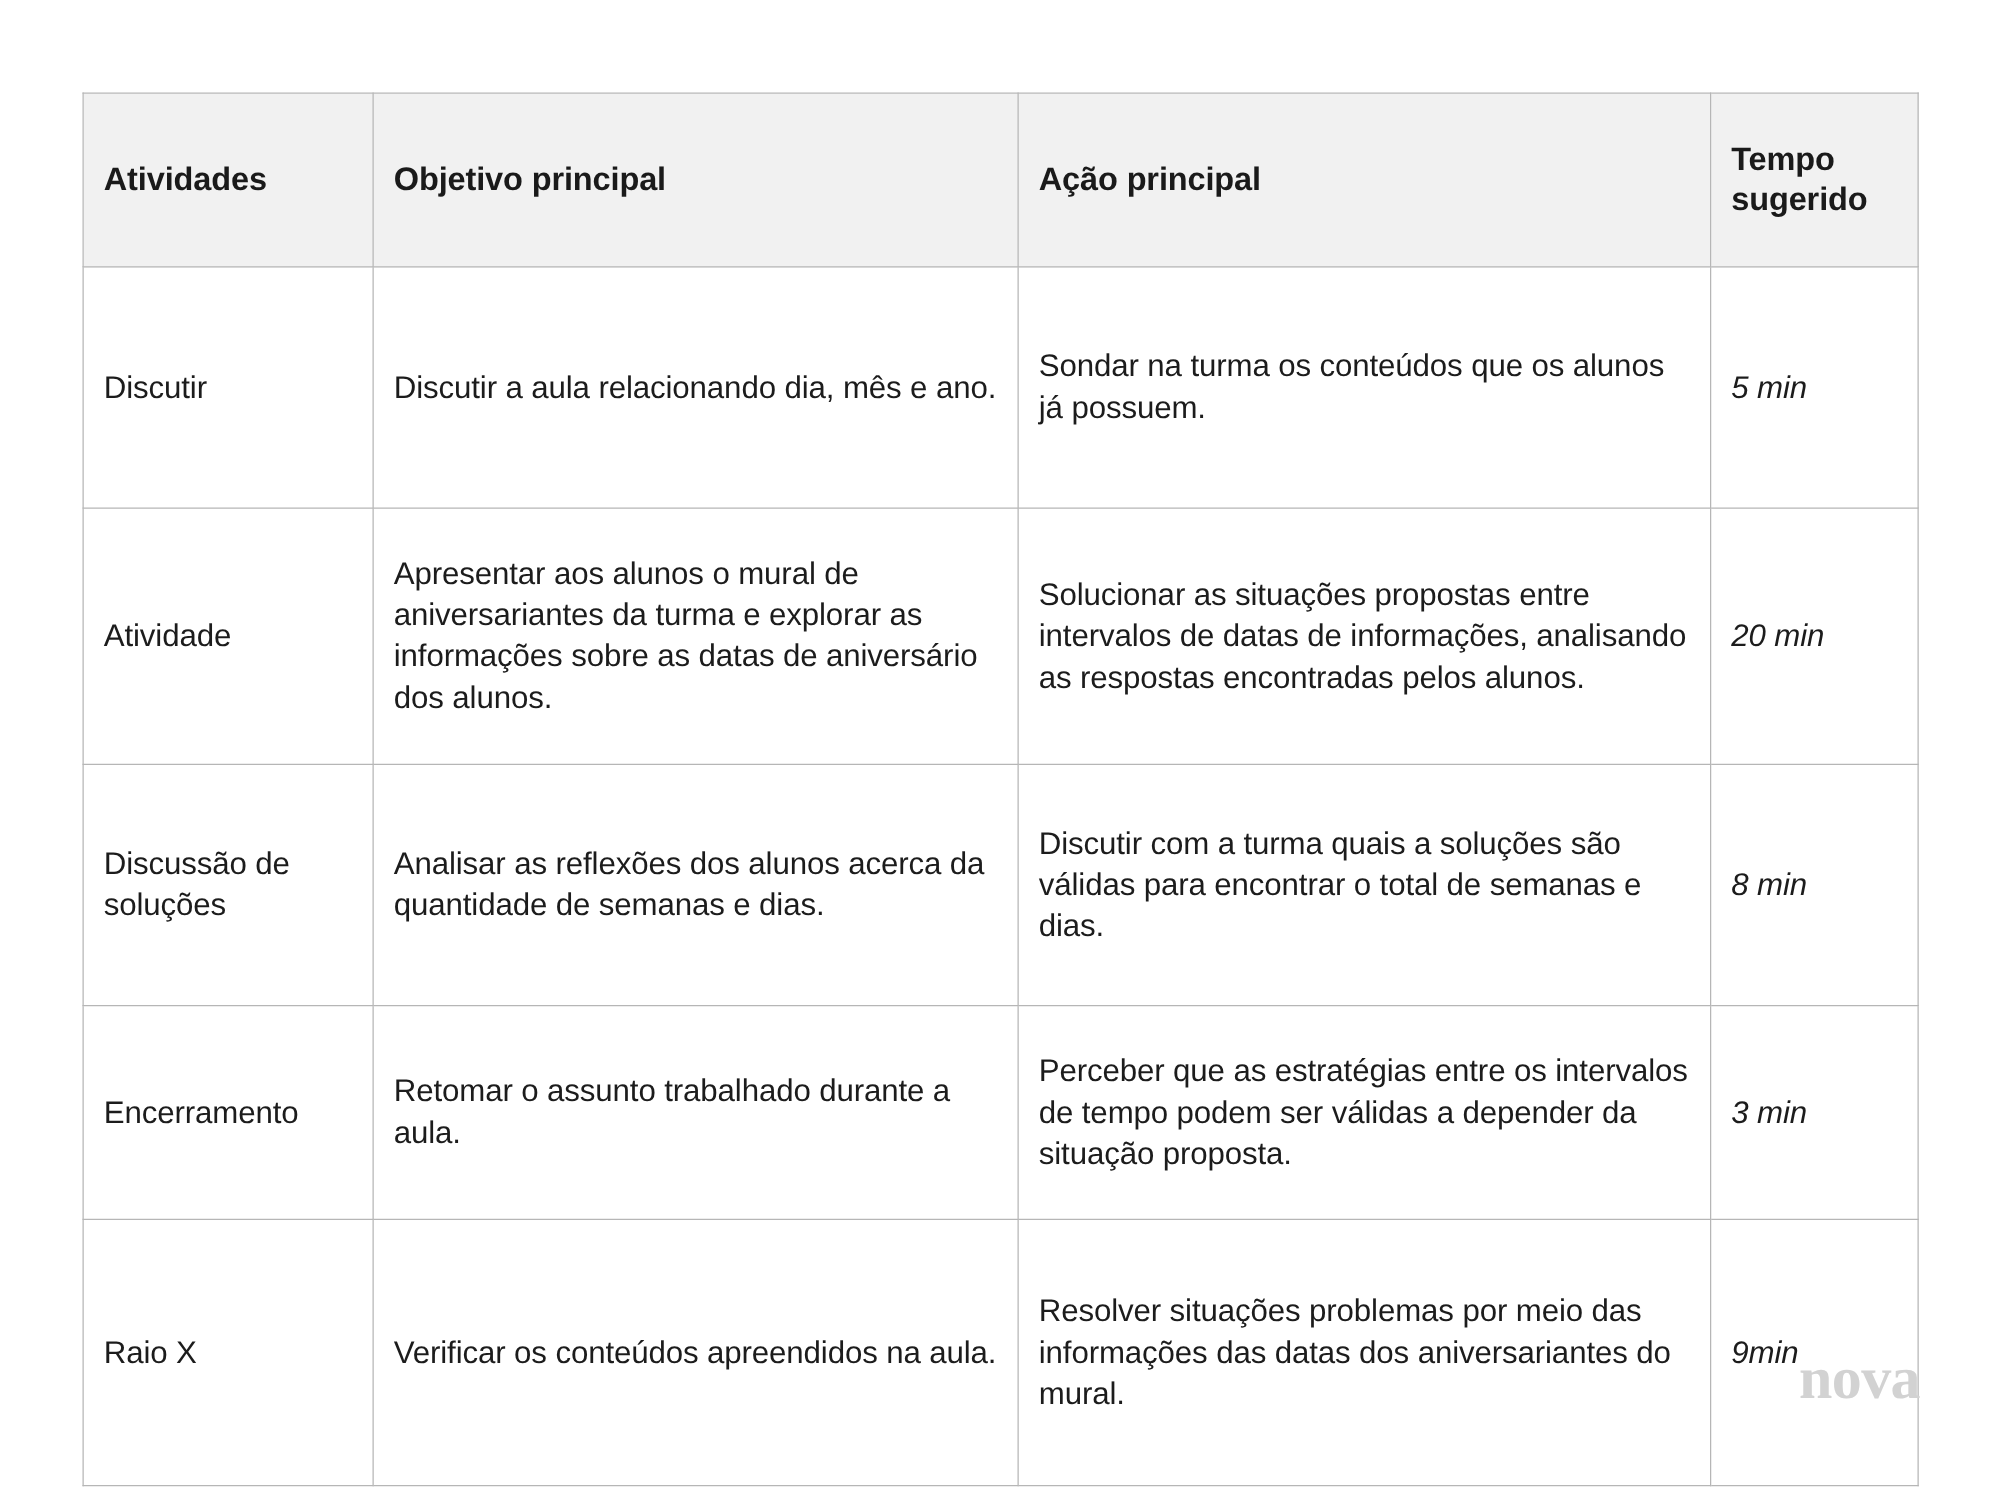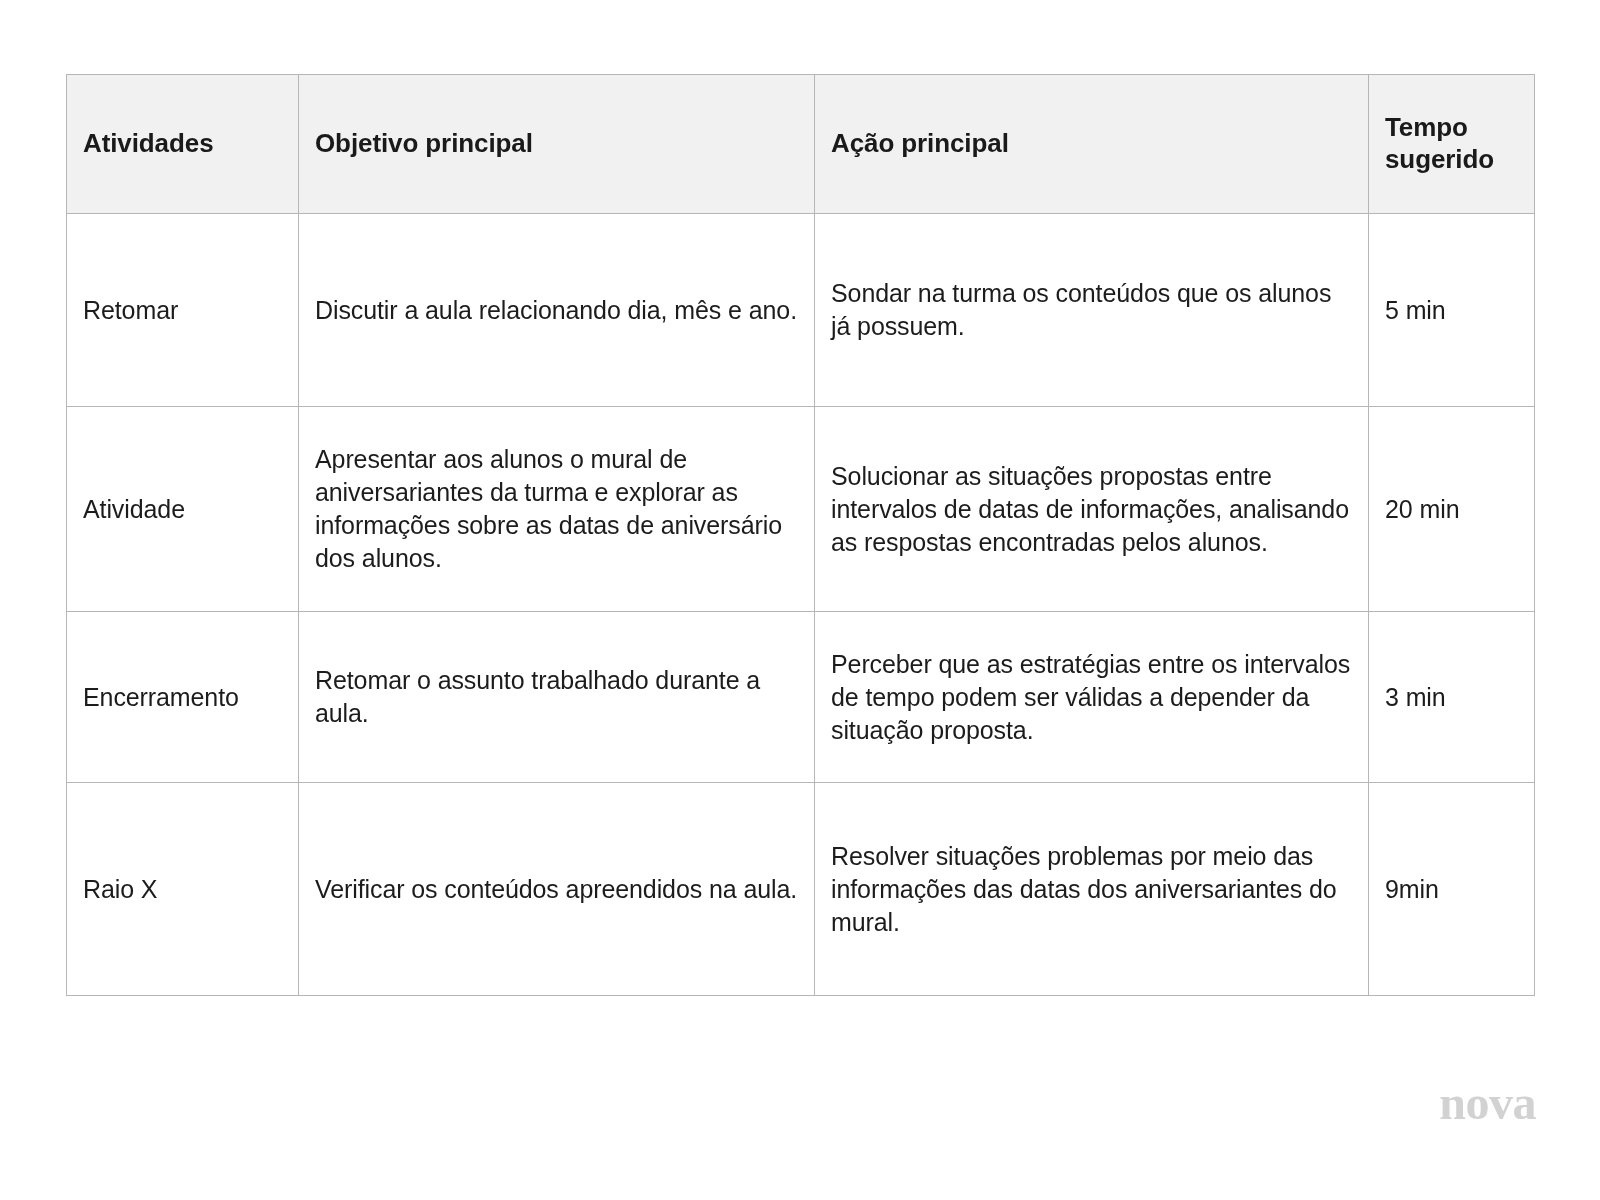--- a/index.html
+++ b/index.html
@@ -75,21 +75,21 @@
 
   table.plan-table tbody tr.r-retomada     td { height: 172px; }
   table.plan-table tbody tr.r-atividade    td { height: 184px; }
   table.plan-table tbody tr.r-discussao    td { height: 172px; }
   table.plan-table tbody tr.r-encerramento td { height: 150px; }
   table.plan-table tbody tr.r-raiox        td { height: 192px; }
 
   td.cell-atividade { padding-left: 18px; }
   td.cell-objetivo  { padding-left: 17px; padding-right: 20px; }
   td.cell-acao      { padding-left: 17px; padding-right: 20px; }
-  td.cell-tempo     { padding-left: 15px; }
+  td.cell-tempo     { padding-left: 15px; font-style: italic; }
 
   .brand {
     position: absolute;
     right: 64px;
     top: 1040px;
     width: 240px;
     text-align: right;
     font-family: "Liberation Serif", serif;
     font-weight: bold;
     font-size: 48px;
@@ -125,30 +125,36 @@
             <span class="hdr-line">Ação principal</span>
           </th>
           <th>
             <span class="hdr-line">Tempo</span>
             <span class="hdr-line">sugerido</span>
           </th>
         </tr>
       </thead>
       <tbody>
         <tr class="r-retomada">
-          <td class="cell-atividade">Retomar</td>
+          <td class="cell-atividade">Discutir</td>
           <td class="cell-objetivo">Discutir a aula relacionando dia, mês e ano.</td>
           <td class="cell-acao">Sondar na turma os conteúdos que os alunos já possuem.</td>
           <td class="cell-tempo">5 min</td>
         </tr>
         <tr class="r-atividade">
           <td class="cell-atividade">Atividade</td>
           <td class="cell-objetivo">Apresentar aos alunos o mural de aniversariantes da turma e explorar as informações sobre as datas de aniversário dos alunos.</td>
           <td class="cell-acao">Solucionar as situações propostas entre intervalos de datas de informações, analisando as respostas encontradas pelos alunos.</td>
           <td class="cell-tempo">20 min</td>
+        </tr>
+        <tr class="r-discussao">
+          <td class="cell-atividade">Discussão de soluções</td>
+          <td class="cell-objetivo">Analisar as reflexões dos alunos acerca da quantidade de semanas e dias.</td>
+          <td class="cell-acao">Discutir com a turma quais a soluções são válidas para encontrar o total de semanas e dias.</td>
+          <td class="cell-tempo">8 min</td>
         </tr>
         <tr class="r-encerramento">
           <td class="cell-atividade">Encerramento</td>
           <td class="cell-objetivo">Retomar o assunto trabalhado durante a aula.</td>
           <td class="cell-acao">Perceber que as estratégias entre os intervalos de tempo podem ser válidas a depender da situação proposta.</td>
           <td class="cell-tempo">3 min</td>
         </tr>
         <tr class="r-raiox">
           <td class="cell-atividade">Raio X</td>
           <td class="cell-objetivo">Verificar os conteúdos apreendidos na aula.</td>

